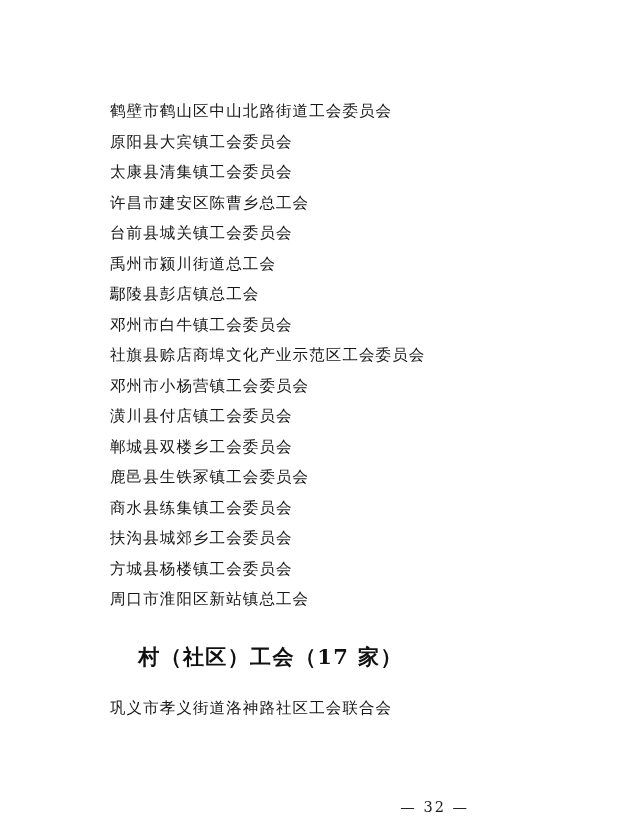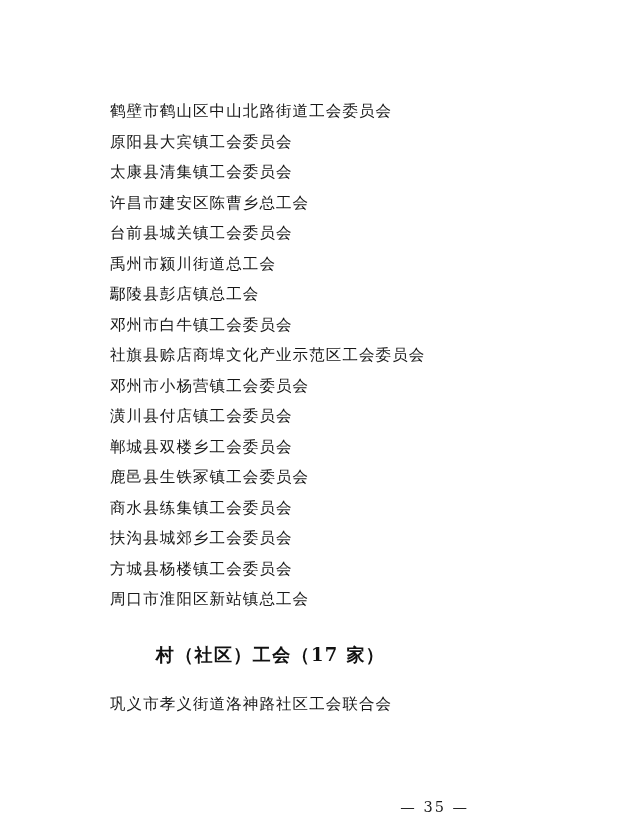--- a/index.html
+++ b/index.html
@@ -25,21 +25,21 @@
     font-size: 15.5px;
     line-height: 30.5px;
     letter-spacing: 1.1px;
     white-space: nowrap;
     color: #171717;
   }
   .section-heading {
     margin-top: 28px;
     margin-bottom: 10px;
     text-align: center;
-    font-size: 18px;
+    font-size: 21px;
     font-weight: bold;
     letter-spacing: 1.4px;
     padding-right: 40px;
     color: #111111;
   }
   .tail-line {
     margin-top: 22px;
   }
   .page-number {
     position: absolute;
@@ -71,14 +71,14 @@
   <div class="doc-line">鹿邑县生铁冢镇工会委员会</div>
   <div class="doc-line">商水县练集镇工会委员会</div>
   <div class="doc-line">扶沟县城郊乡工会委员会</div>
   <div class="doc-line">方城县杨楼镇工会委员会</div>
   <div class="doc-line">周口市淮阳区新站镇总工会</div>
 
   <div class="section-heading">村（社区）工会（17 家）</div>
 
   <div class="doc-line tail-line">巩义市孝义街道洛神路社区工会联合会</div>
 
-  <div class="page-number">— 35 —</div>
+  <div class="page-number">— 32 —</div>
 </div>
 
 </body></html>

